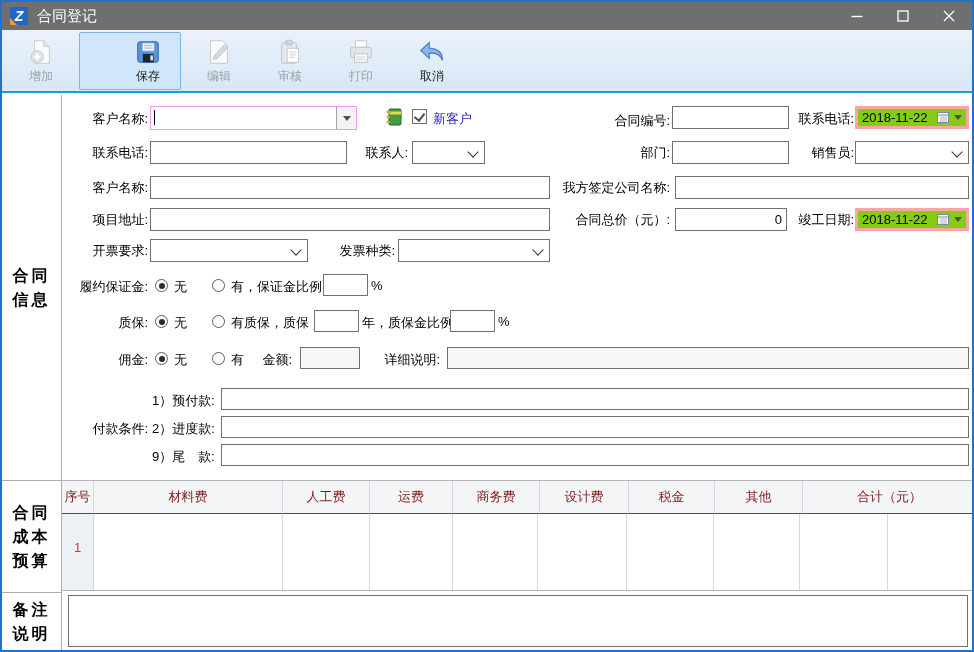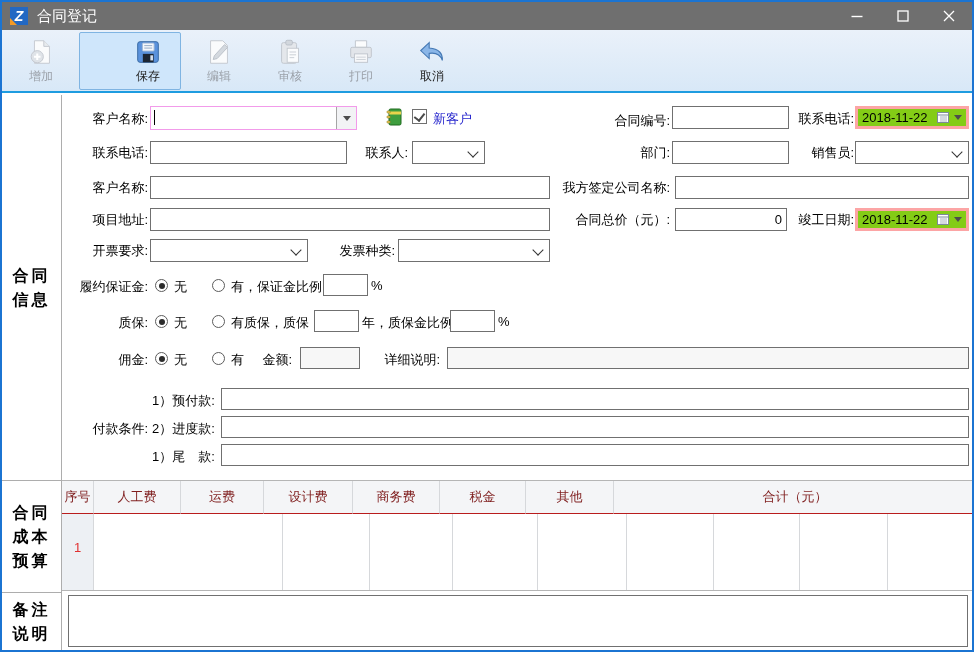--- a/index.html
+++ b/index.html
@@ -253,30 +253,31 @@
   <span class="lbl" style="left:252px;top:349px;width:38px;">金额:</span>
   <input class="inp" style="left: 298px; top: 345px; width: 60px; height: 22px; background: rgb(247, 247, 247);" value="">
   <span class="lbl" style="left:368px;top:349px;width:70px;">详细说明:</span>
   <input class="inp" style="left: 445px; top: 345px; width: 522px; height: 22px; background: rgb(247, 247, 247);" value="">
 
   <span class="lbl" style="left:58px;top:418px;width:88px;">付款条件:</span>
   <span class="lbl" style="left:150px;top:390px;width:66px;text-align:left;">1）预付款:</span>
   <input class="inp" style="left: 219px; top: 386px; width: 748px; height: 22px;" value="">
   <span class="lbl" style="left:150px;top:418px;width:66px;text-align:left;">2）进度款:</span>
   <input class="inp" style="left: 219px; top: 414px; width: 748px; height: 22px;" value="">
-  <span class="lbl" style="left:150px;top:446px;width:66px;text-align:left;">1）尾　款:</span>
+  <span class="lbl" style="left:150px;top:446px;width:66px;text-align:left;">9）尾　款:</span>
   <input class="inp" style="left: 219px; top: 442px; width: 748px; height: 22px;" value="">
 
   <div class="grid">
     <div class="grid-row grid-head">
       <div class="gc c0">序号</div>
+      <div class="gc c1">材料费</div>
       <div class="gc c2">人工费</div>
       <div class="gc c3">运费</div>
+      <div class="gc c6">商务费</div>
       <div class="gc c5">设计费</div>
-      <div class="gc c6">商务费</div>
       <div class="gc c7">税金</div>
       <div class="gc c8">其他</div>
       <div class="gc c9">合计（元）</div>
     </div>
     <div class="grid-row grid-body">
       <div class="gc c0 idx">1</div>
       <div class="gc c1"></div>
       <div class="gc c2"></div>
       <div class="gc c3"></div>
       <div class="gc c4"></div>

